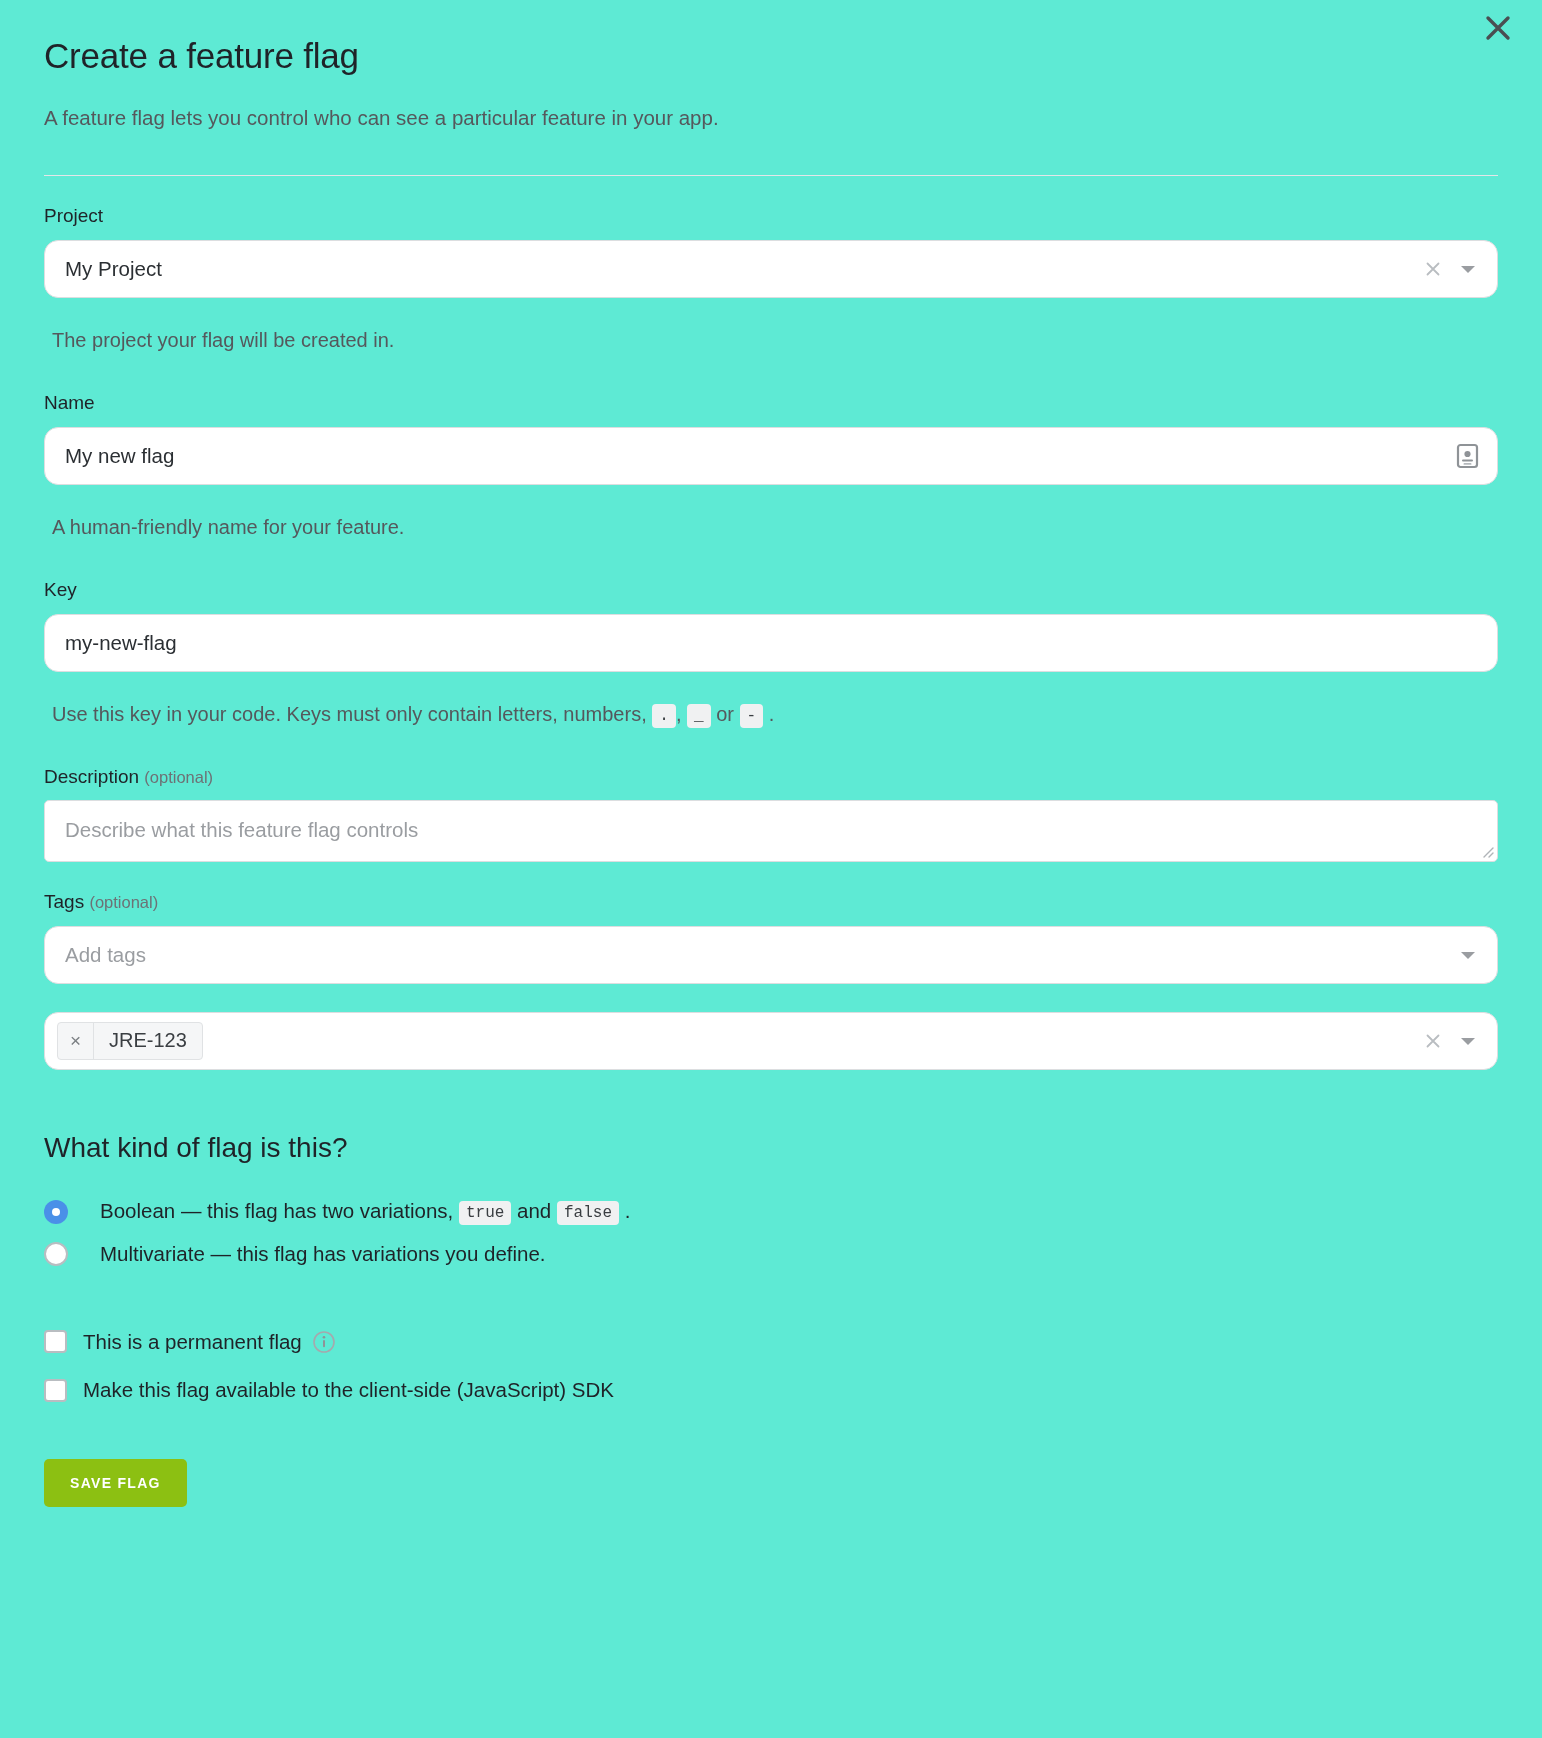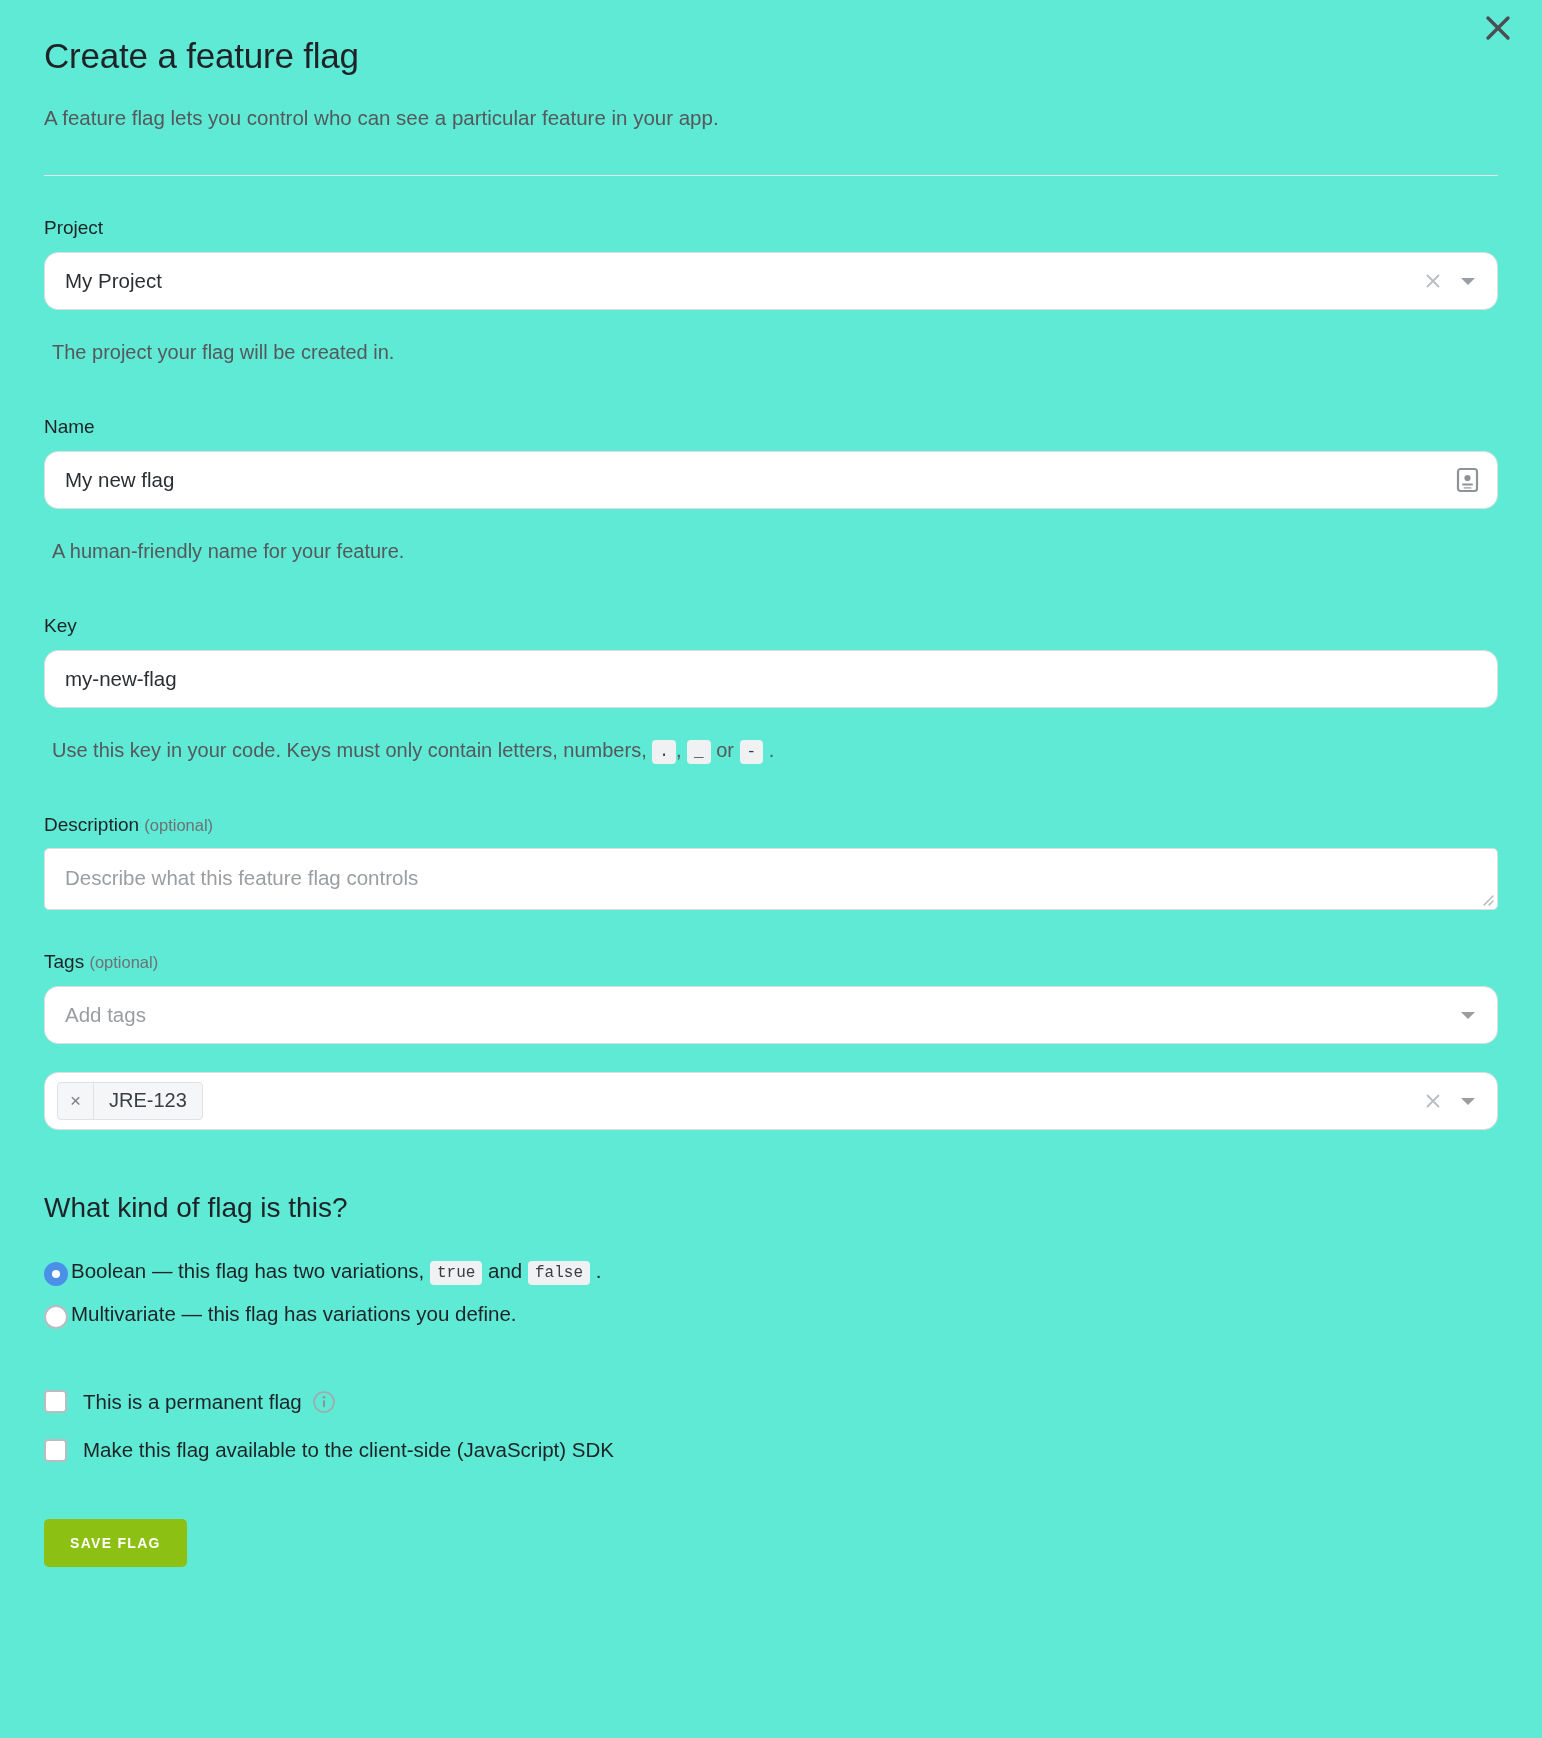--- a/index.html
+++ b/index.html
@@ -68,21 +68,20 @@
 
   
   .field { padding-top: 28px; }
   .field-label {
     font-size: 19px;
     font-weight: 400;
     color: #1f2328;
     display: block;
     margin-bottom: 11px;
     line-height: 1.3;
-    margin-top: 12px;
   }
   .field-label .optional {
     font-size: 16.5px;
     color: #6d7175;
     font-weight: 400;
   }
 
   .input-shell {
     position: relative;
     width: 100%;
@@ -216,22 +215,22 @@
     font-size: 28px;
     font-weight: 400;
     color: #1f2328;
     line-height: 1.3;
   }
 
   
   .radio-list { padding-top: 24px; }
   .radio-row {
     display: flex;
-    align-items: flex-end;
-    gap: 3px;
+    align-items: center;
+    gap: 32px;
     padding: 7px 0;
     cursor: pointer;
   }
   .radio-mark {
     width: 24px;
     height: 24px;
     border-radius: 50%;
     flex: 0 0 24px;
     display: flex;
     align-items: center;

